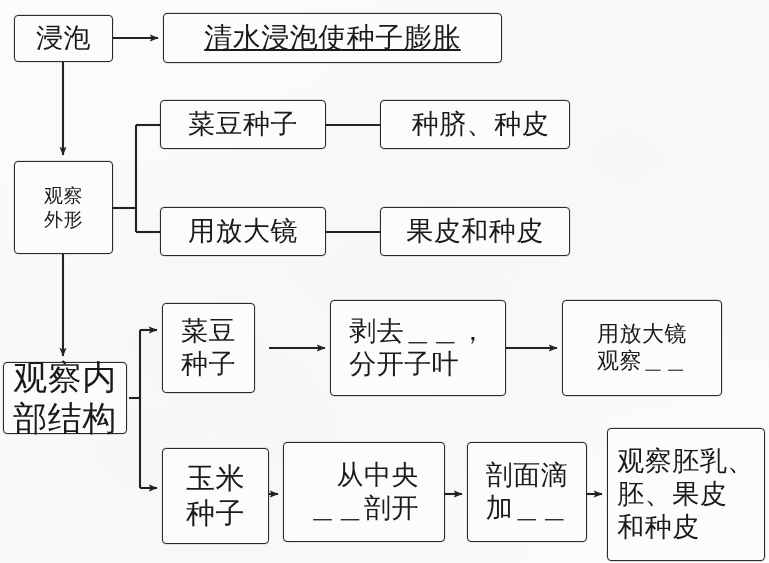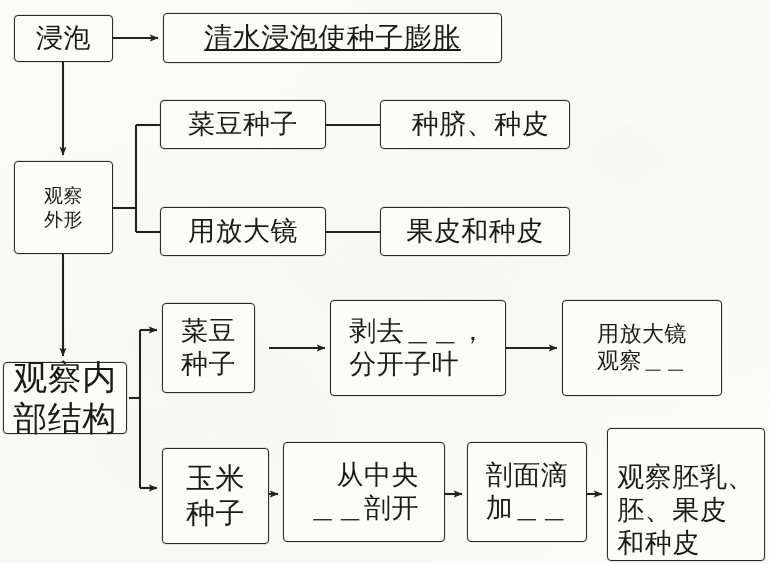--- a/index.html
+++ b/index.html
@@ -145,19 +145,19 @@
 种子</span>
   </div>
   <div class="node t-left" style="left: 283px; top: 442px; width: 162px; height: 100px; font-size: 27px;">
     <span class="txt" style="text-align: right;">从中央
 ＿＿剖开</span>
   </div>
   <div class="node t-left" style="left: 467px; top: 442px; width: 120px; height: 100px; font-size: 27px;">
     <span class="txt" style="text-align: left;">剖面滴
 加＿＿</span>
   </div>
-  <div class="node t-left" style="left: 607px; top: 428px; width: 158px; height: 133px; font-size: 27px; align-items: flex-end;">
+  <div class="node t-left" style="left: 607px; top: 428px; width: 158px; height: 133px; font-size: 27px;">
     <span class="txt" style="text-align: left;">观察胚乳、
 胚、果皮
 和种皮</span>
   </div>
 
 </div>
 
 </body></html>

